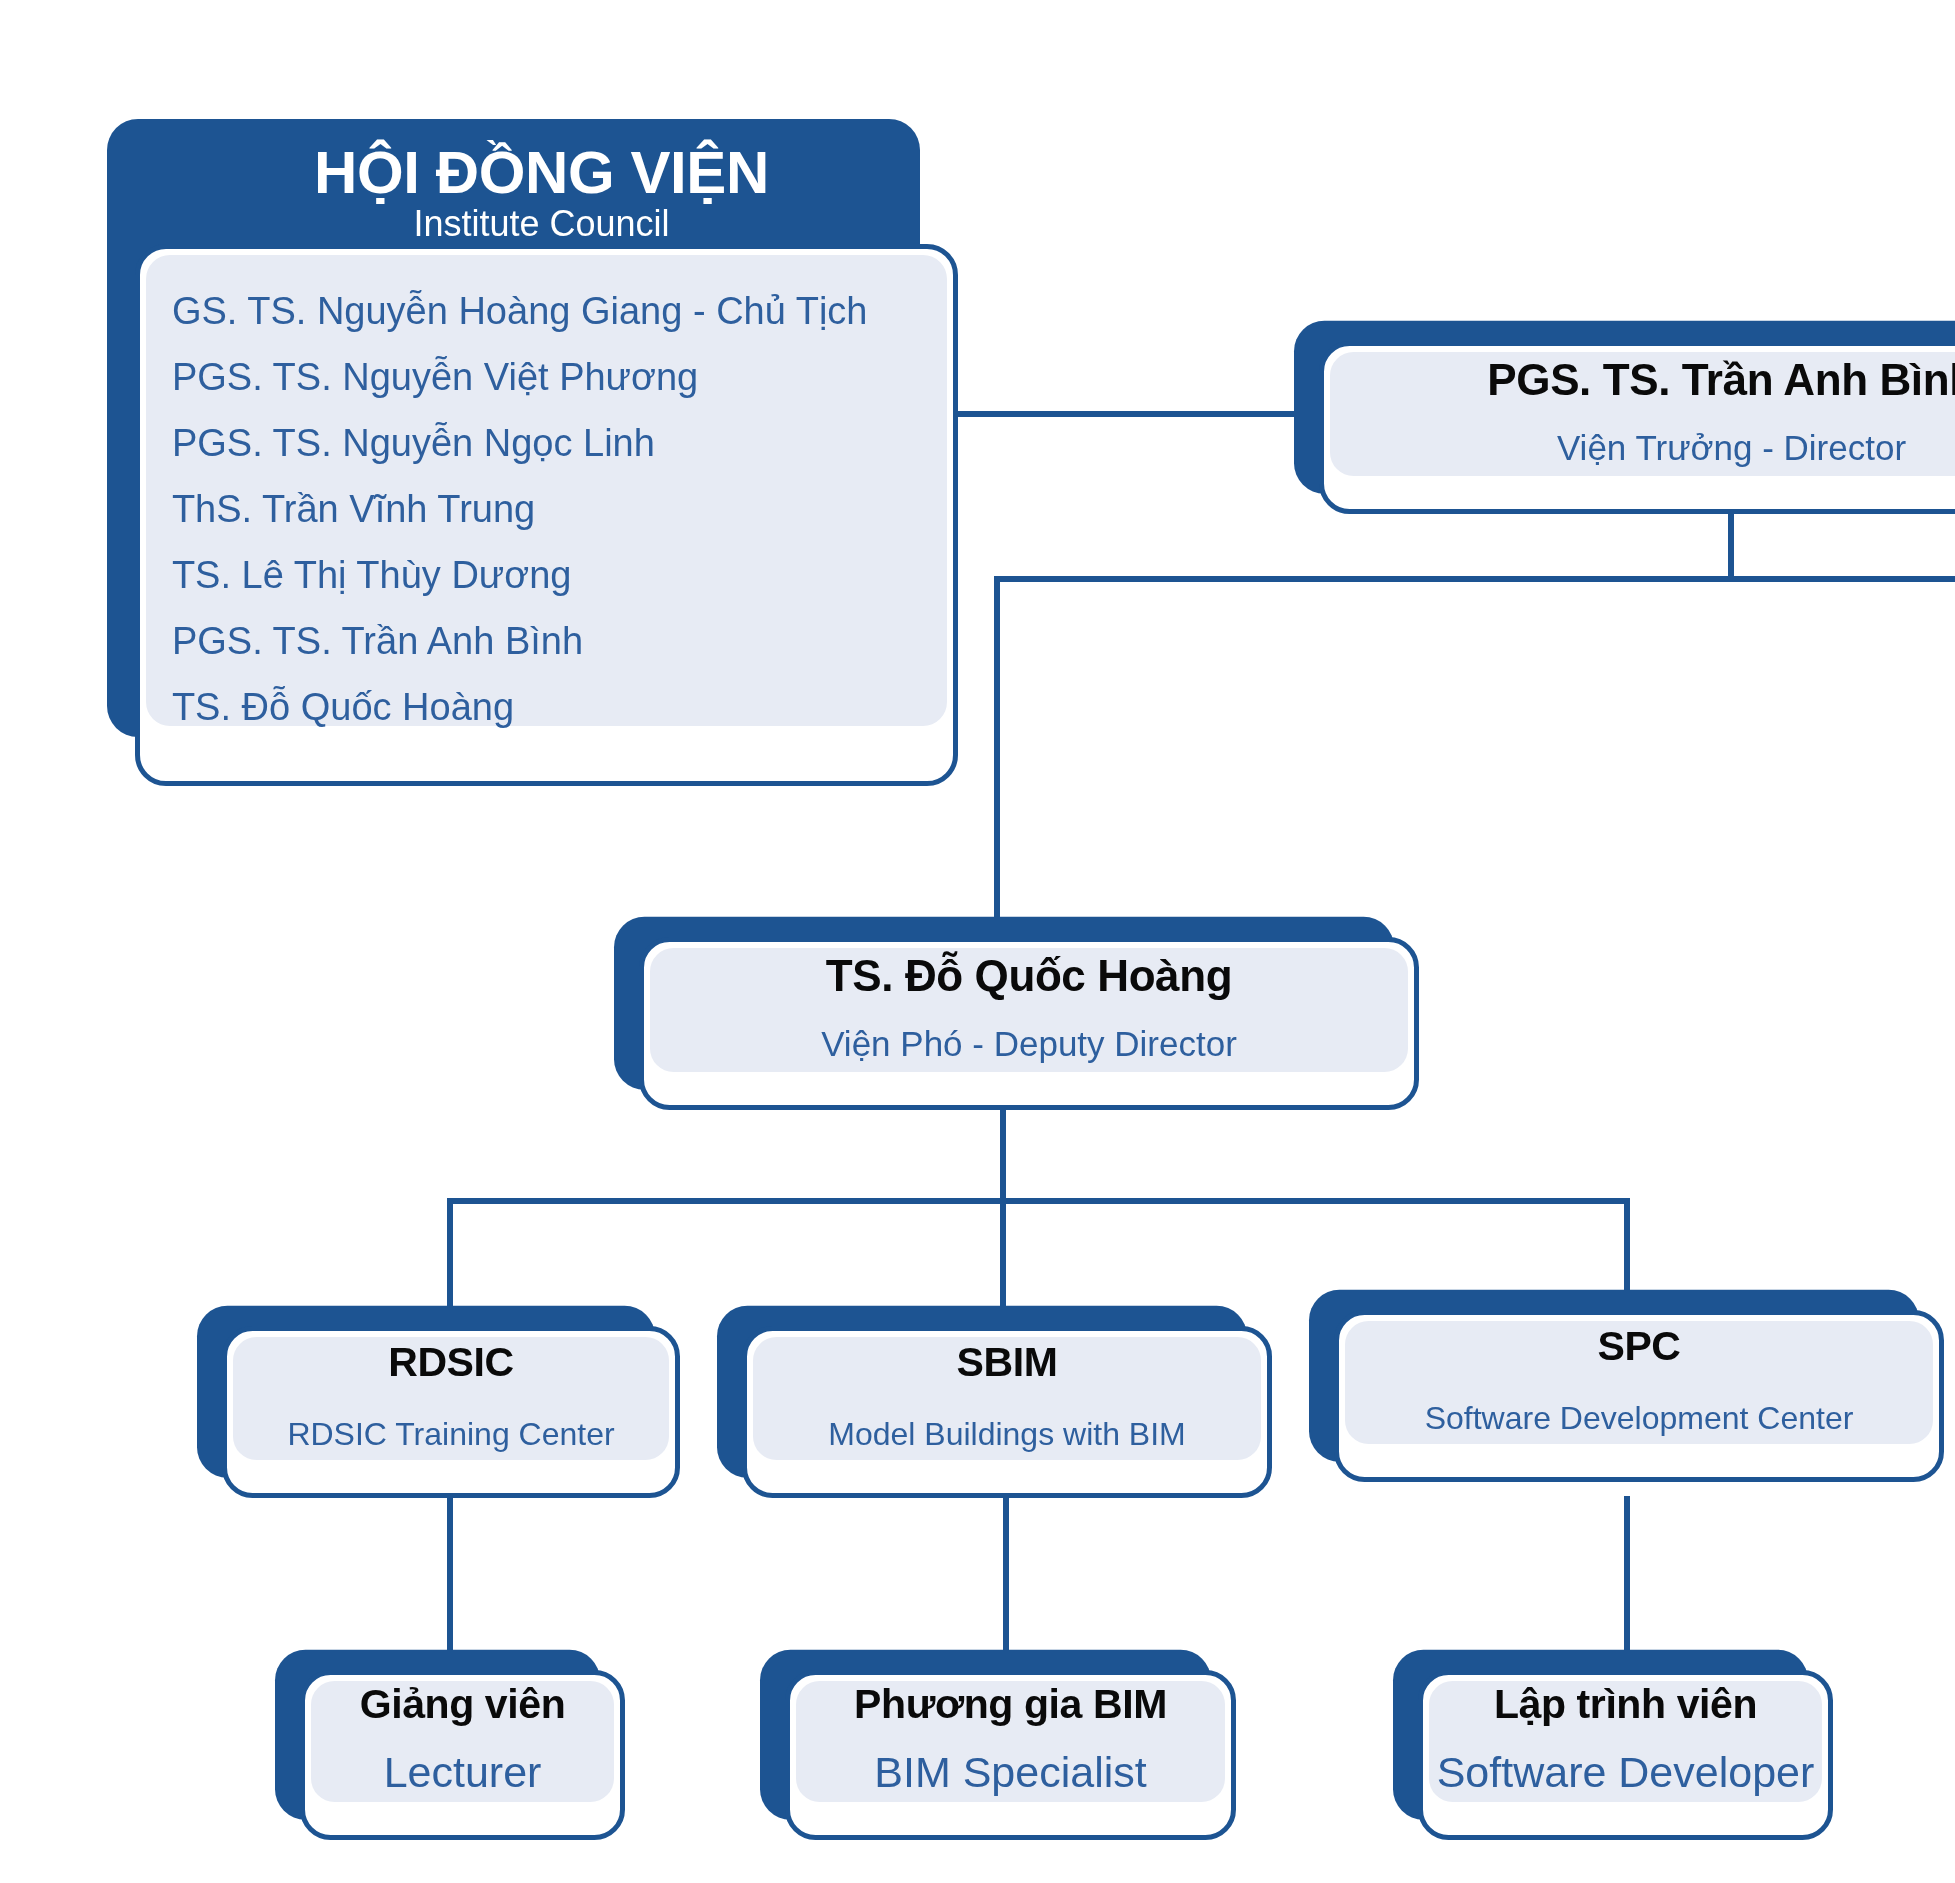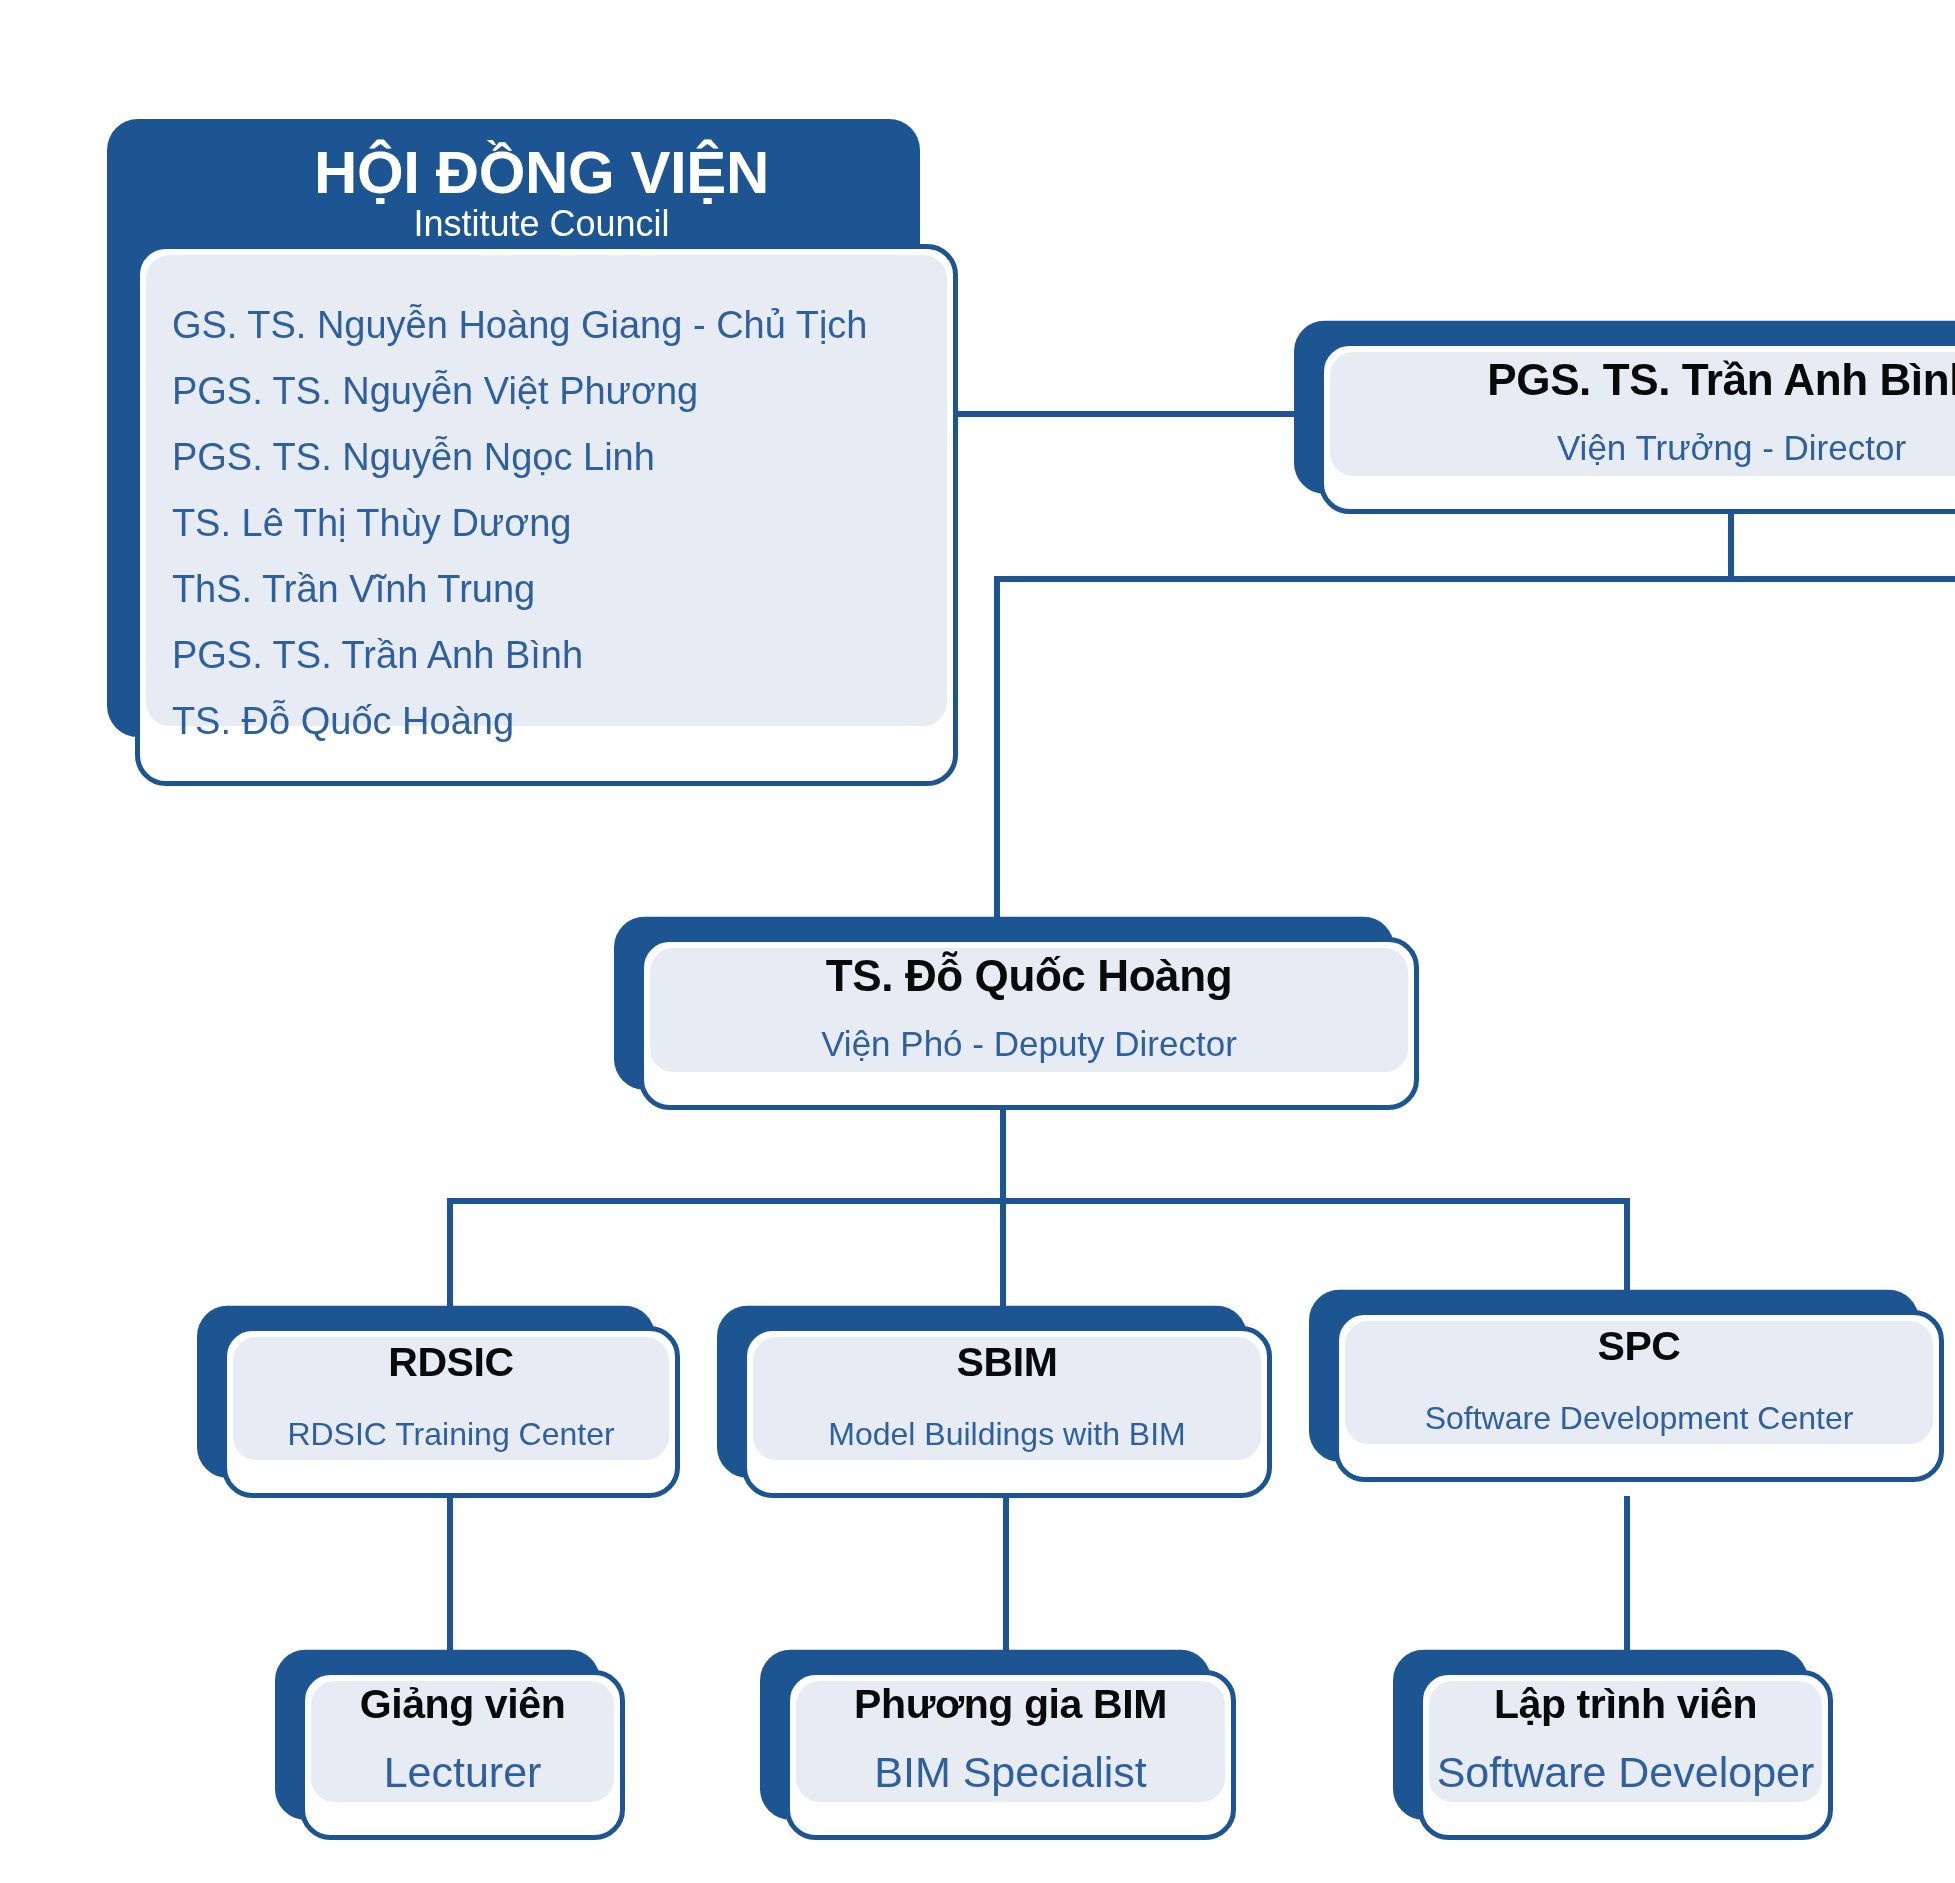--- a/index.html
+++ b/index.html
@@ -47,21 +47,21 @@
   }
   #council-back .c-title{font-size:60px;line-height:53px;font-weight:bold;letter-spacing:-0.4px;}
   #council-back .c-sub{font-size:36px;line-height:49px;}
   #council-card{
     position:absolute;left:135px;top:244px;width:813px;height:532px;
     background:#ffffff;border:5.1px solid var(--primary);border-radius:31px;
   }
   #council-fill{
     position:absolute;left:5.9px;top:5.9px;right:5.9px;height:471px;
     background:var(--panel);border-radius:24px;
-    display:flex;flex-direction:column;justify-content:space-between;
+    display:flex;flex-direction:column;justify-content:center;
     padding-top:37px;padding-left:26px;box-sizing:border-box;
   }
   #council-fill .member{
     font-size:38px;line-height:66px;color:var(--role);white-space:nowrap;
   }
 </style>
 </head>
 <body>
 
 <div class="line" style="left:942px;top:411px;width:357px;height:6.3px"></div>
@@ -82,22 +82,22 @@
   <div class="hdr">
     <div class="c-title">HỘI ĐỒNG VIỆN</div>
     <div class="c-sub">Institute Council</div>
   </div>
 </div>
 <div id="council-card">
   <div id="council-fill">
     <div class="member">GS. TS. Nguyễn Hoàng Giang - Chủ Tịch</div>
     <div class="member">PGS. TS. Nguyễn Việt Phương</div>
     <div class="member">PGS. TS. Nguyễn Ngọc Linh</div>
+    <div class="member">ThS. Trần Vĩnh Trung</div>
     <div class="member">TS. Lê Thị Thùy Dương</div>
-    <div class="member">ThS. Trần Vĩnh Trung</div>
     <div class="member">PGS. TS. Trần Anh Bình</div>
     <div class="member">TS. Đỗ Quốc Hoàng</div>
   </div>
 </div>
 
 <div class="node lv1" style="left:1319px;top:341px;width:825px;height:173px">
   <div class="back"></div>
   <div class="card">
     <div class="fill"></div>
     <div class="content">

